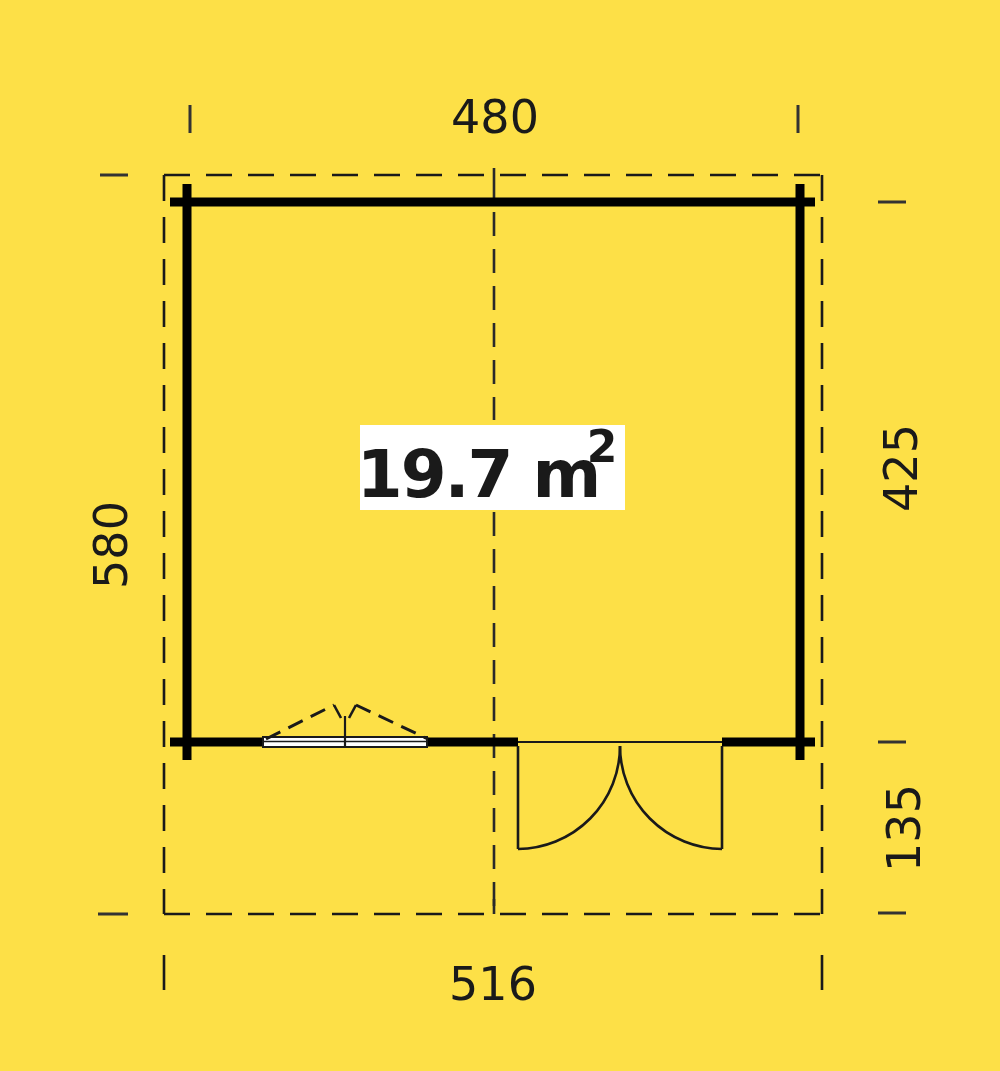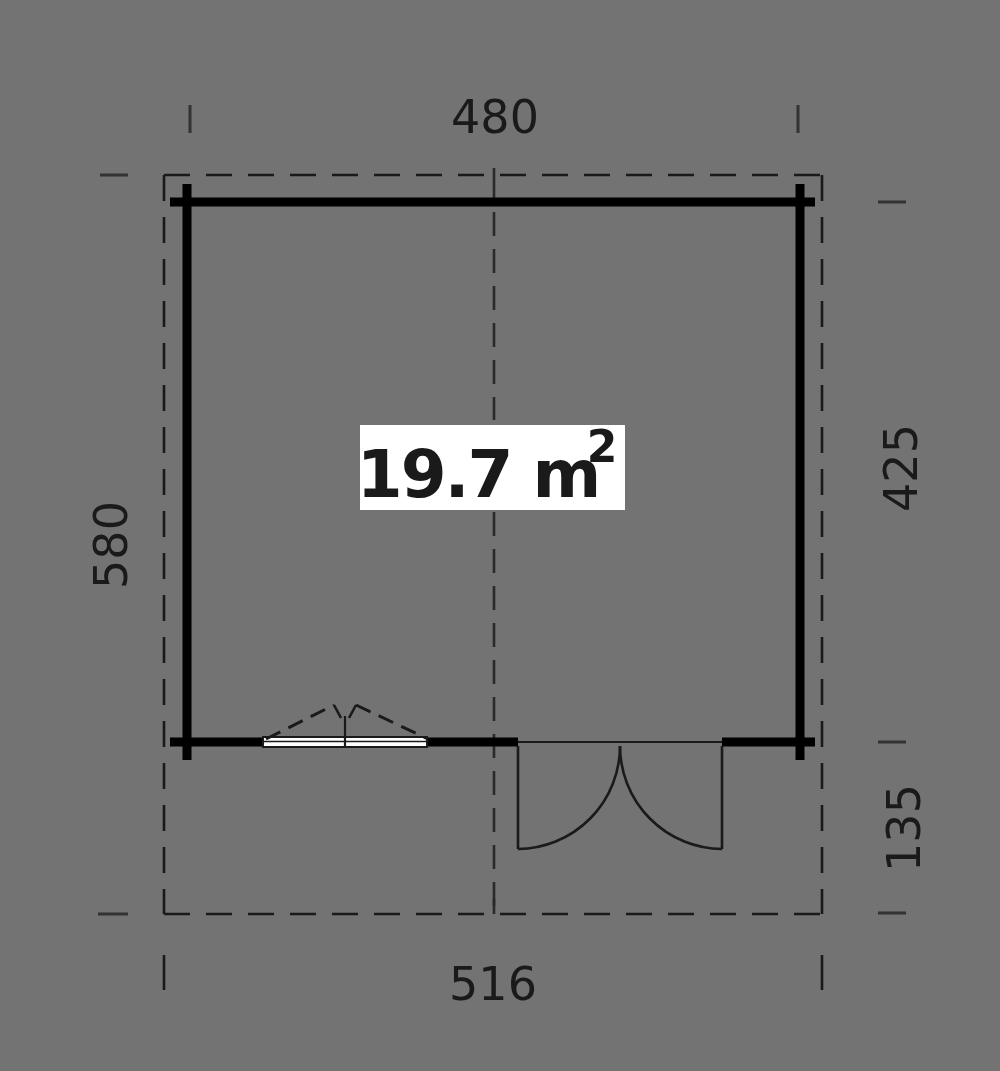--- a/index.html
+++ b/index.html
@@ -8,21 +8,21 @@
     background: #ffffff;
     width: 1000px;
     height: 1071px;
     overflow: hidden;
     font-family: "DejaVu Sans", "Liberation Sans", sans-serif;
   }
   .plan-wrap {
     position: relative;
     width: 1000px;
     height: 1071px;
-    background: #737373;
+    background: #fde047;
   }
   svg { display: block; }
   svg text {
     fill: #1a1a1a;
     font-family: "DejaVu Sans", "Liberation Sans", sans-serif;
   }
   .dim-text {
     font-size: 46px;
     font-weight: 400;
     letter-spacing: 0px;

